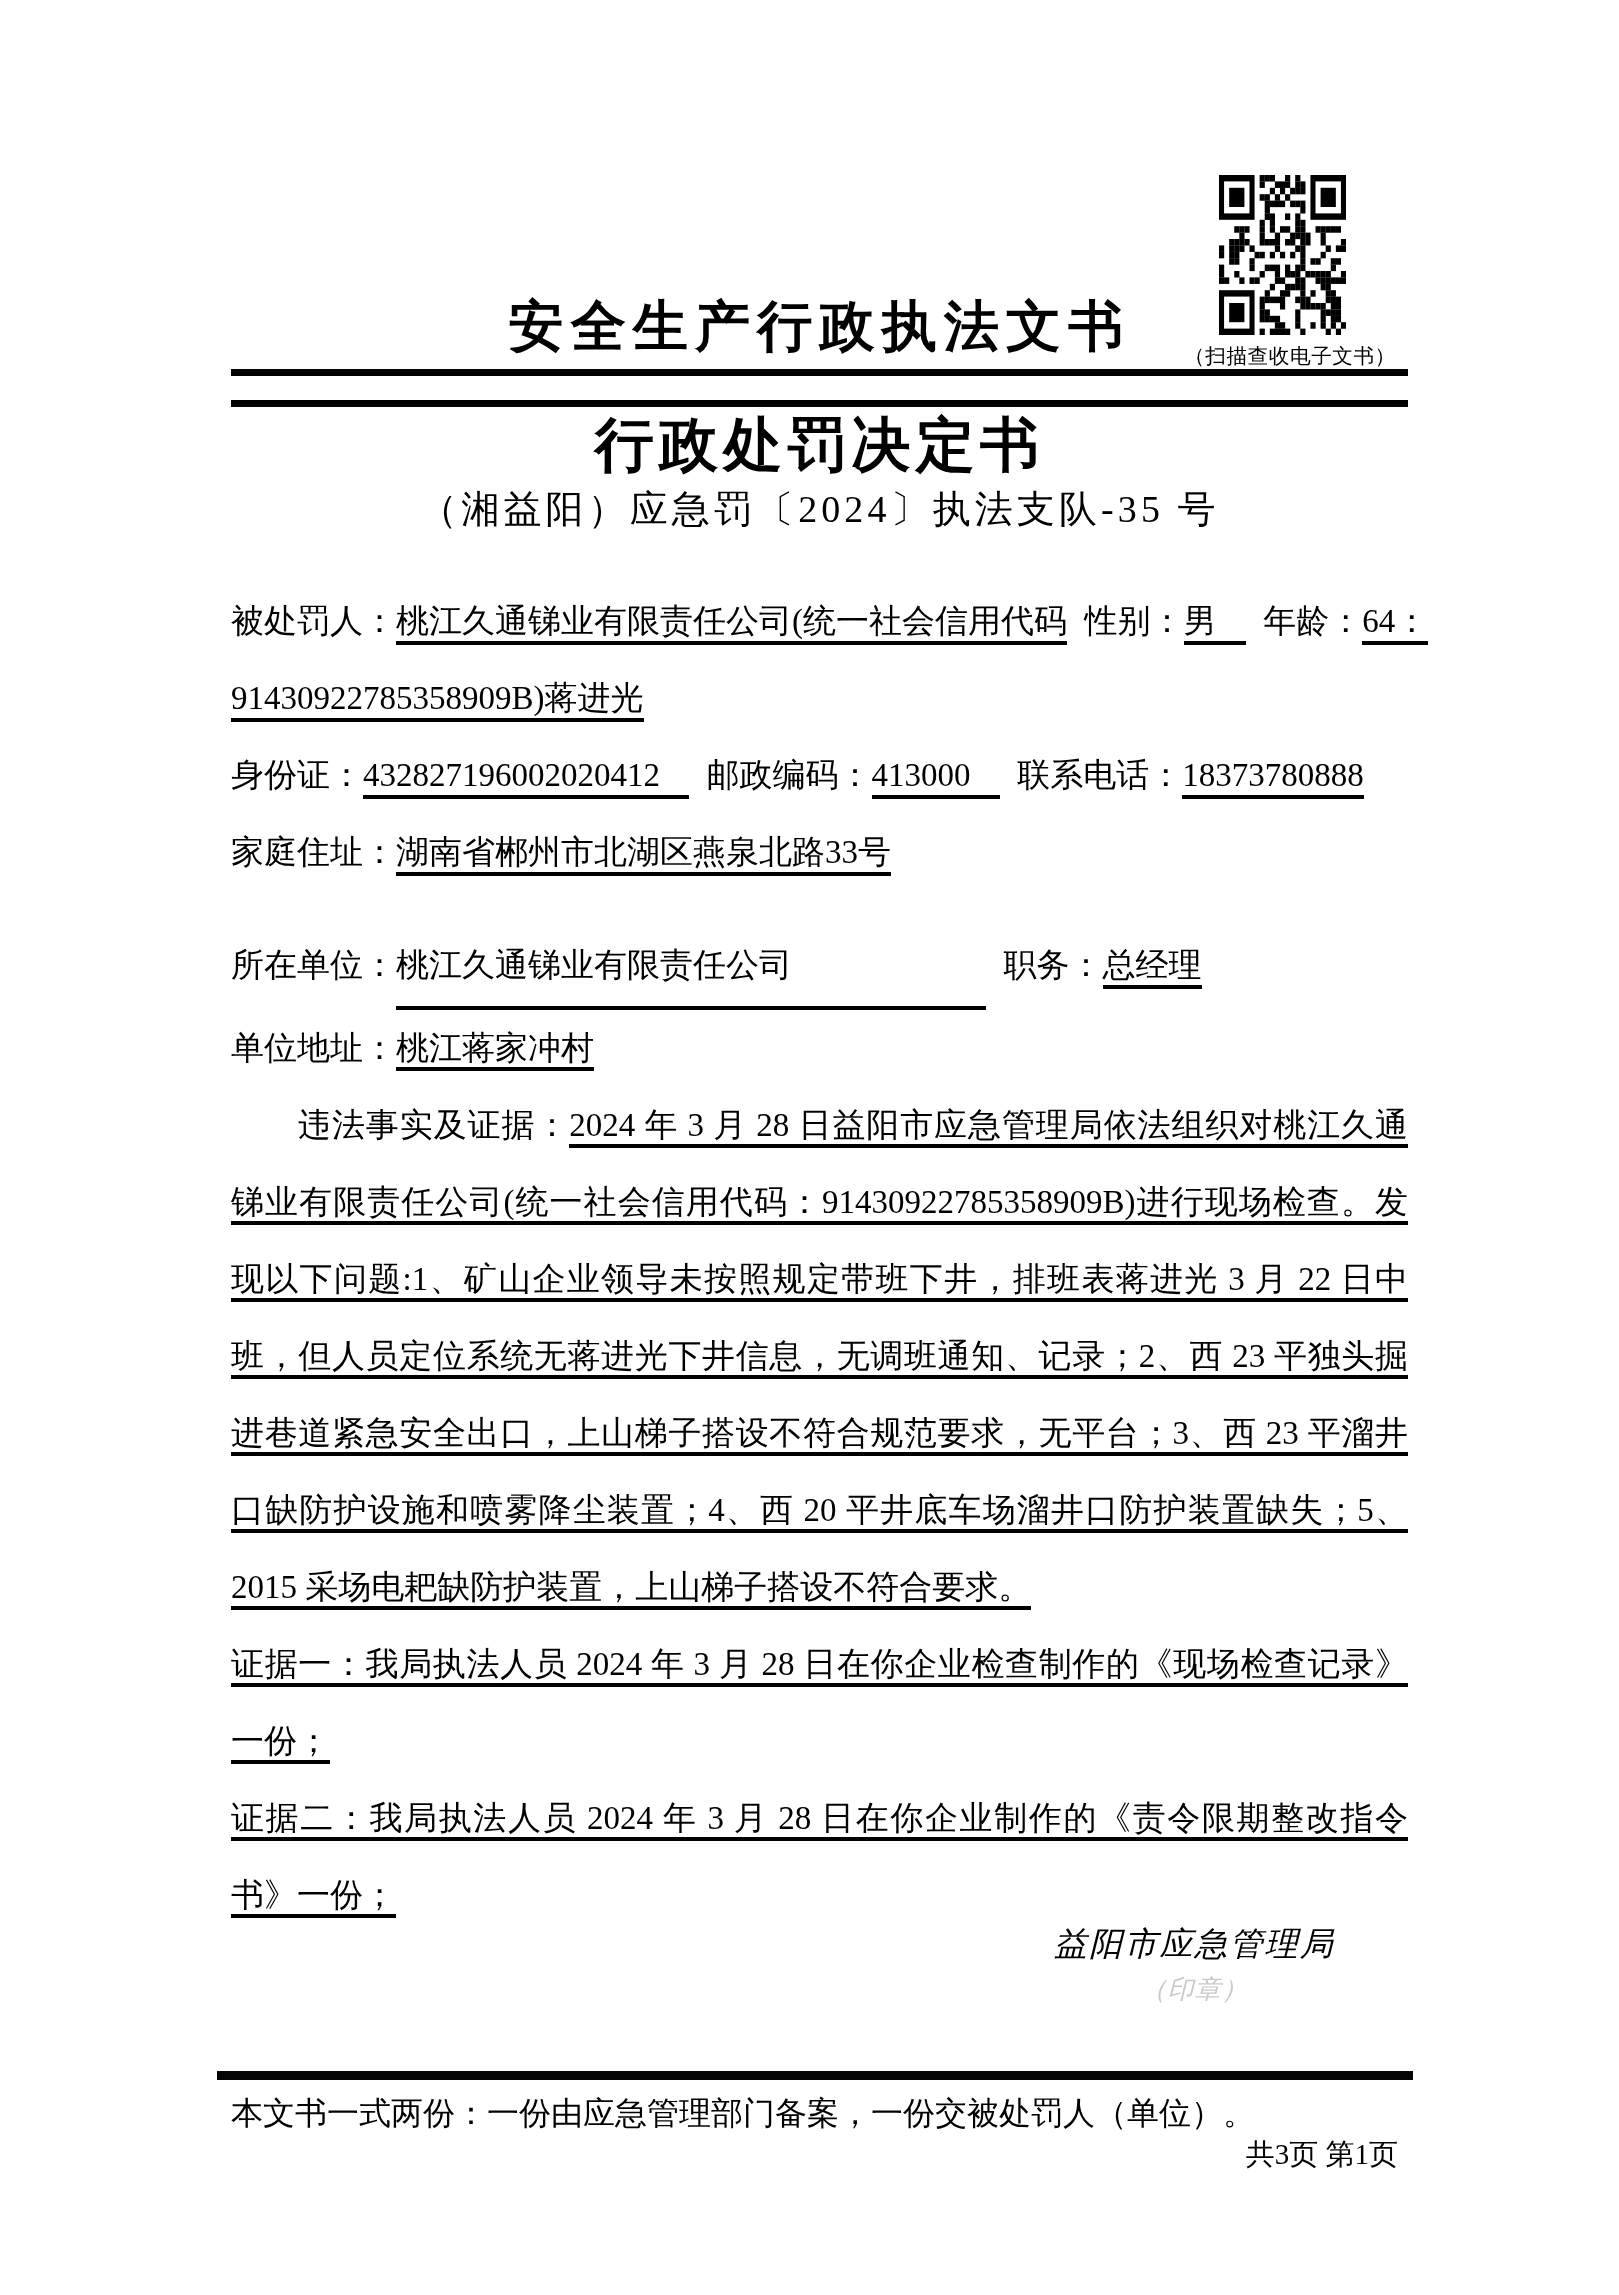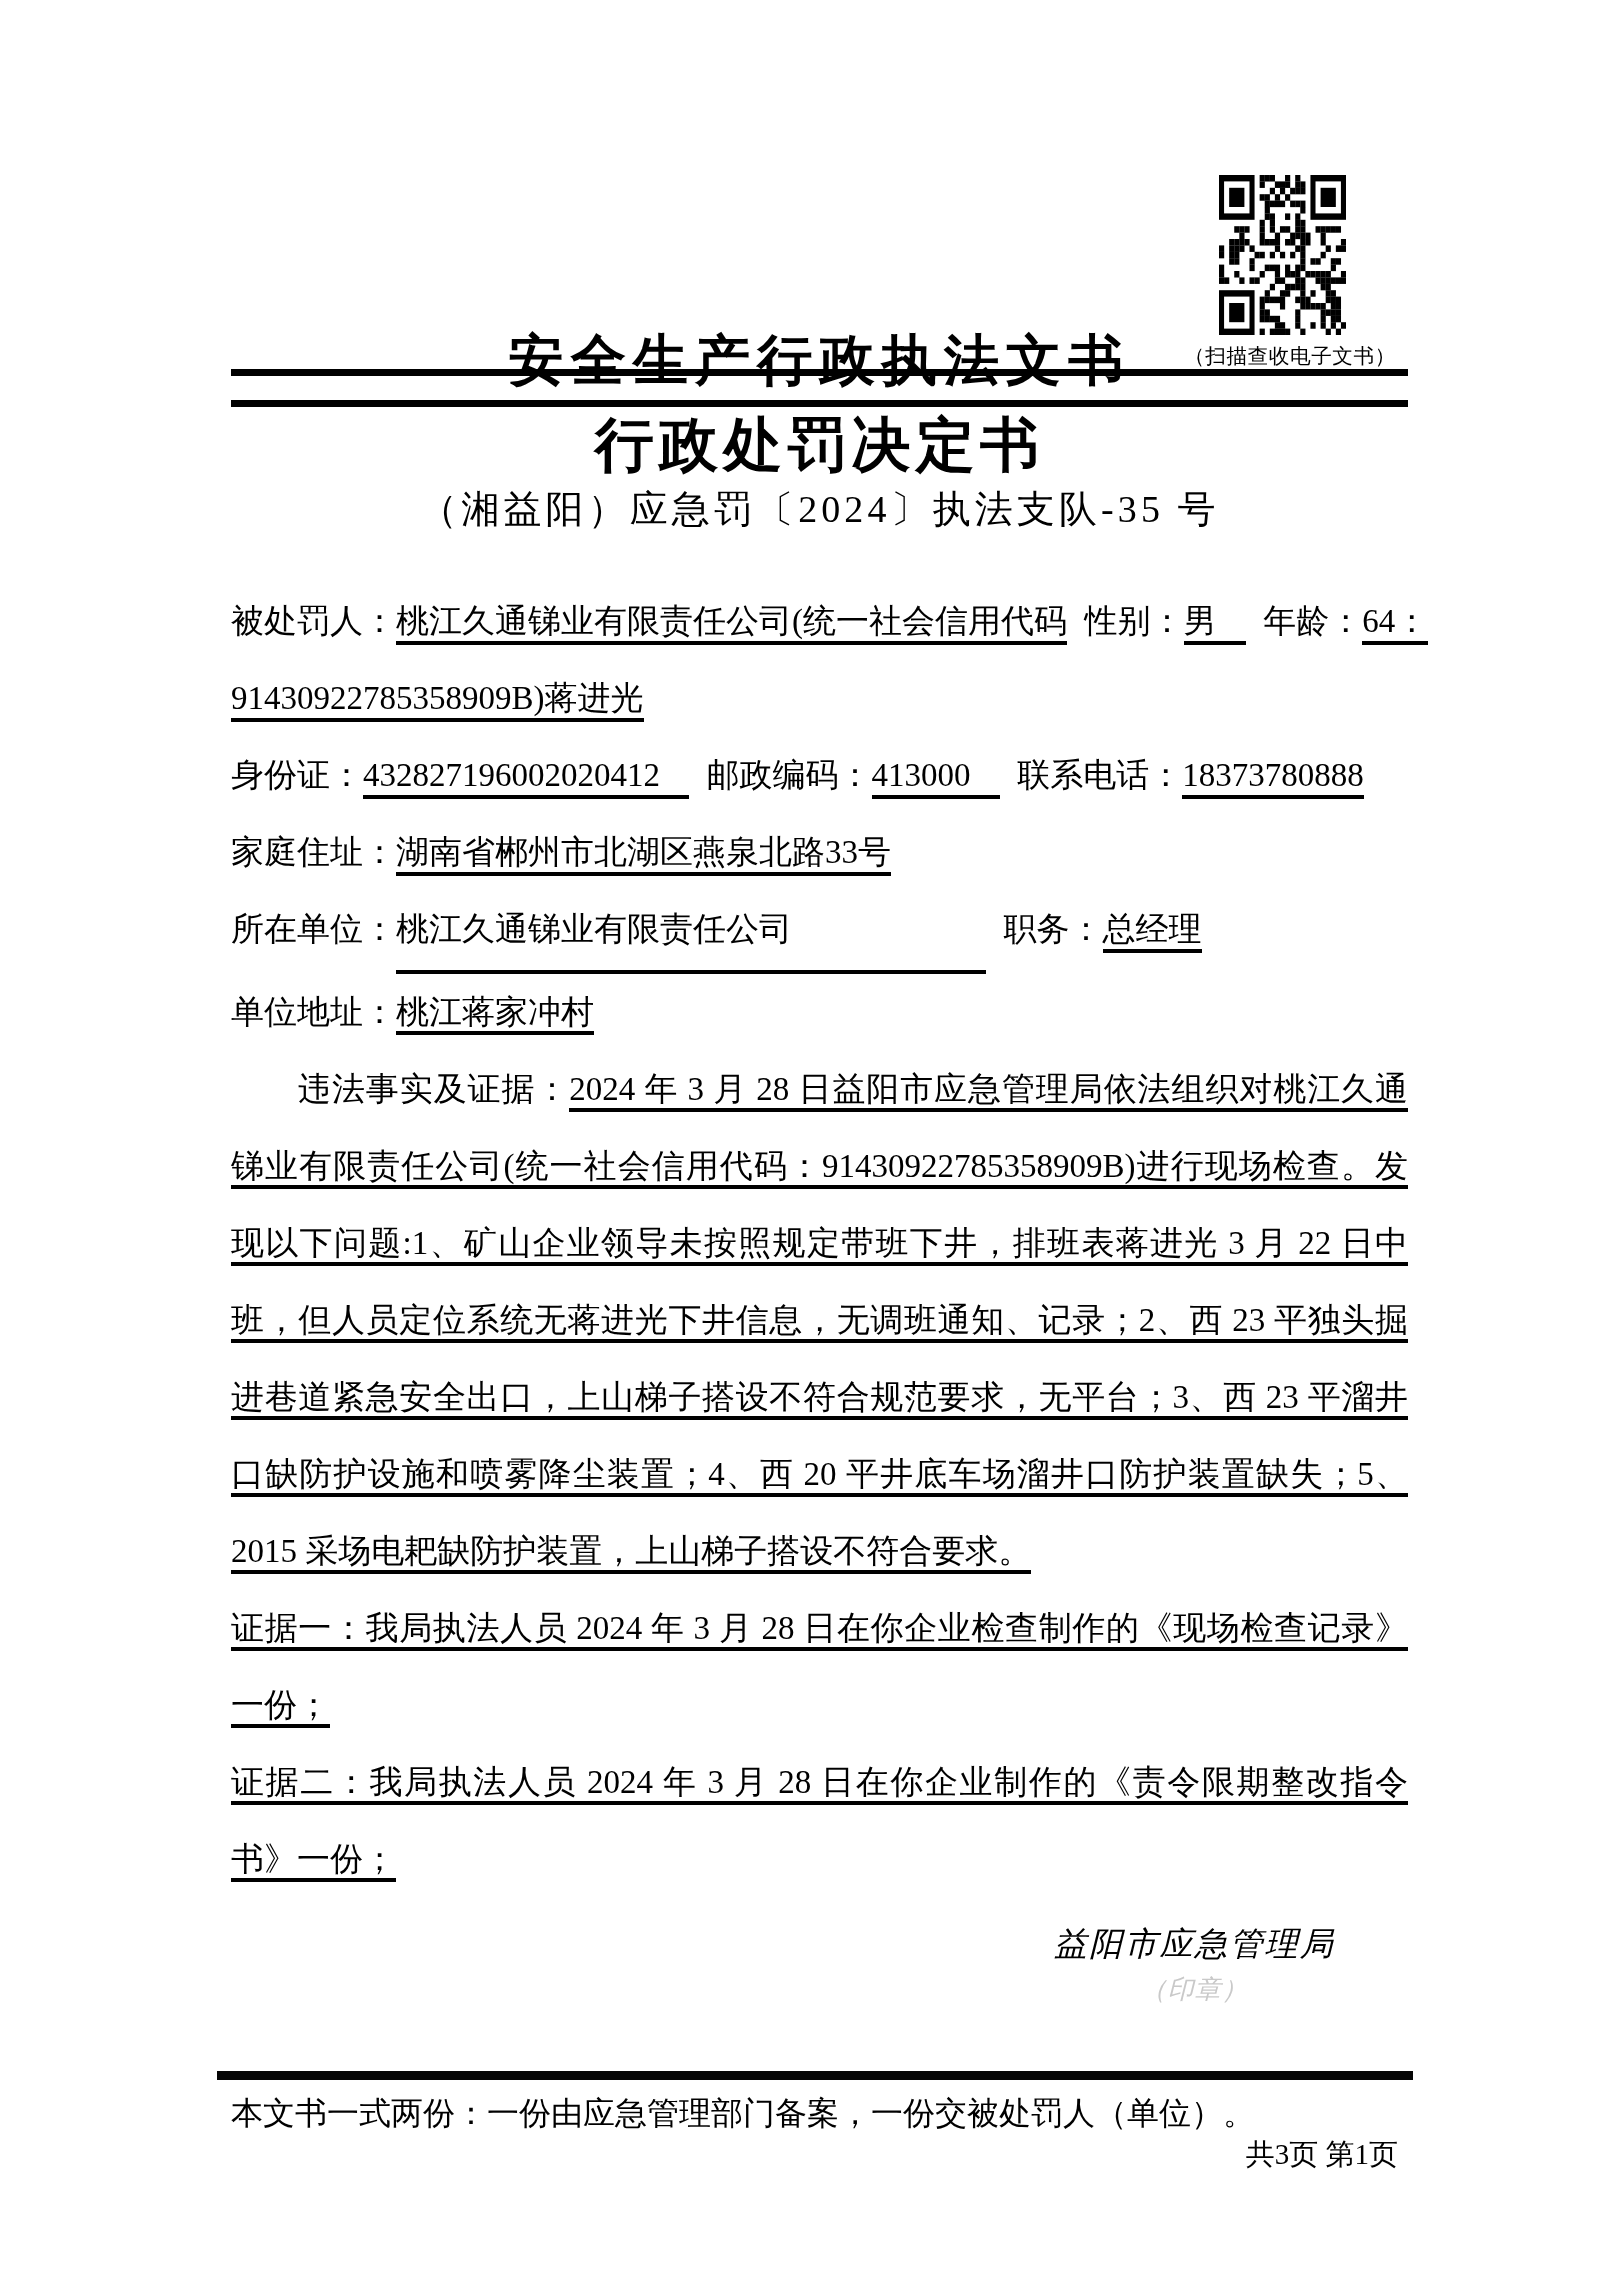--- a/index.html
+++ b/index.html
@@ -12,21 +12,21 @@
     overflow:hidden;
   }
   
   .qr-block { position:absolute; left:1184px; top:175px; width:197px; text-align:center; }
   .qr-svg { display:block; margin:0 auto; width:127px; height:160px; }
   .qr-svg rect { fill:#000; }
   .qr-svg .w { fill:#fff; }
   .qr-caption { margin-top:7.2px; font-size:20.7px; letter-spacing:0.5px; white-space:nowrap; }
 
   .category-title {
-    position:absolute; left:231px; top:324px; width:1177px;
+    position:absolute; left:231px; top:290px; width:1177px;
     text-align:center; font-size:55px; font-weight:bold; letter-spacing:7.2px;
     white-space:nowrap;
   }
   .double-rule {
     position:absolute; left:231px; top:369px; width:1177px; height:24px;
     border-top:7.2px solid #000; border-bottom:7.2px solid #000;
   }
   .doc-title {
     position:absolute; left:231px; top:406px; width:1177px;
     text-align:center; font-size:59px; font-weight:bold; letter-spacing:5.2px;
@@ -37,21 +37,21 @@
     position:absolute; left:231px; top:484px; width:1177px;
     text-align:center; font-size:38px; letter-spacing:4.1px; white-space:nowrap;
   }
 
   
   .flow {
     position:absolute; left:231px; top:583px; width:1177px;
     font-size:33px; line-height:77px;
   }
   .fieldline { white-space:nowrap; }
-  .u { border-bottom:4.7px solid #000; padding-bottom:1.6px; }
+  .u { border-bottom:4.7px solid #000; padding-bottom:1.6px;margin-top:36px; }
   .gap { margin-left:17.6px; }
   .pad-r { padding-right:29px; }
   .w-unit { display:inline-block; min-width:590px; }
   .para { text-align:justify; }
   .para.indent { text-indent:67px; }
 
   
   .signature { position:absolute; left:1003px; top:1922px; width:383px; text-align:center;font-style:italic; }
   .sig-agency { font-size:33px; letter-spacing:2.1px; }
   .sig-seal { margin-top:5px; font-size:26px; color:#c9c9c9; letter-spacing:1px; }

